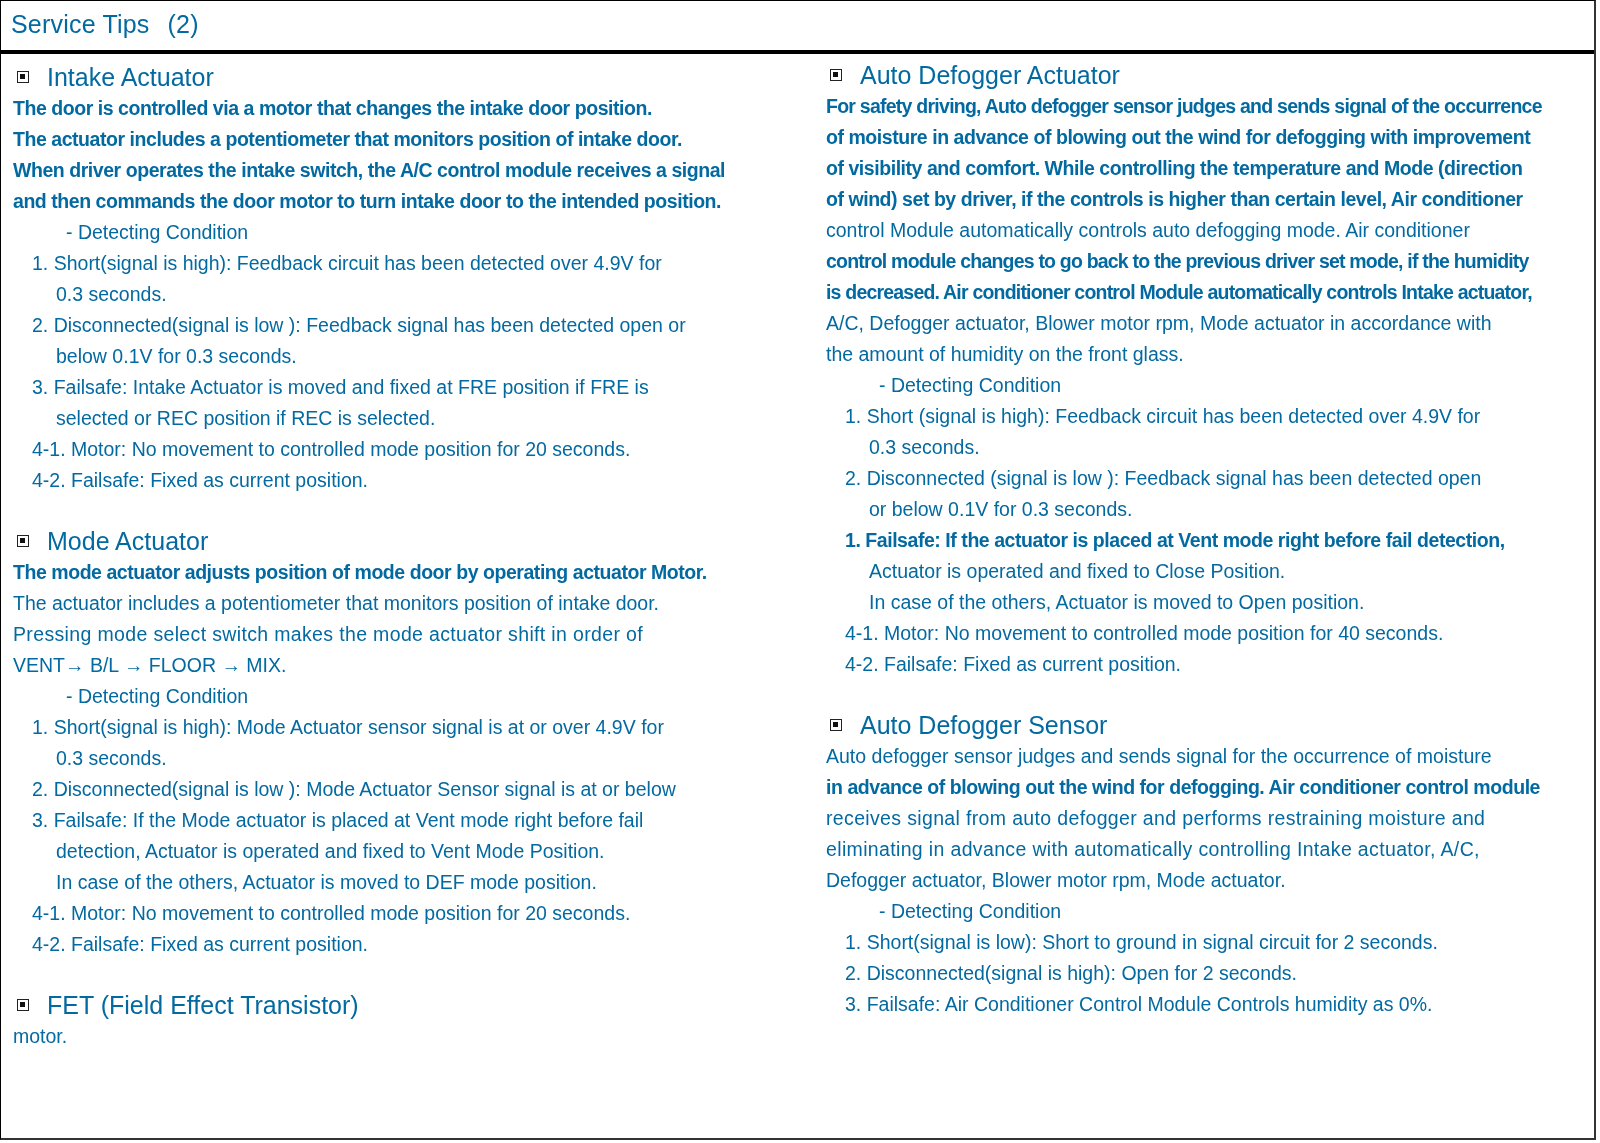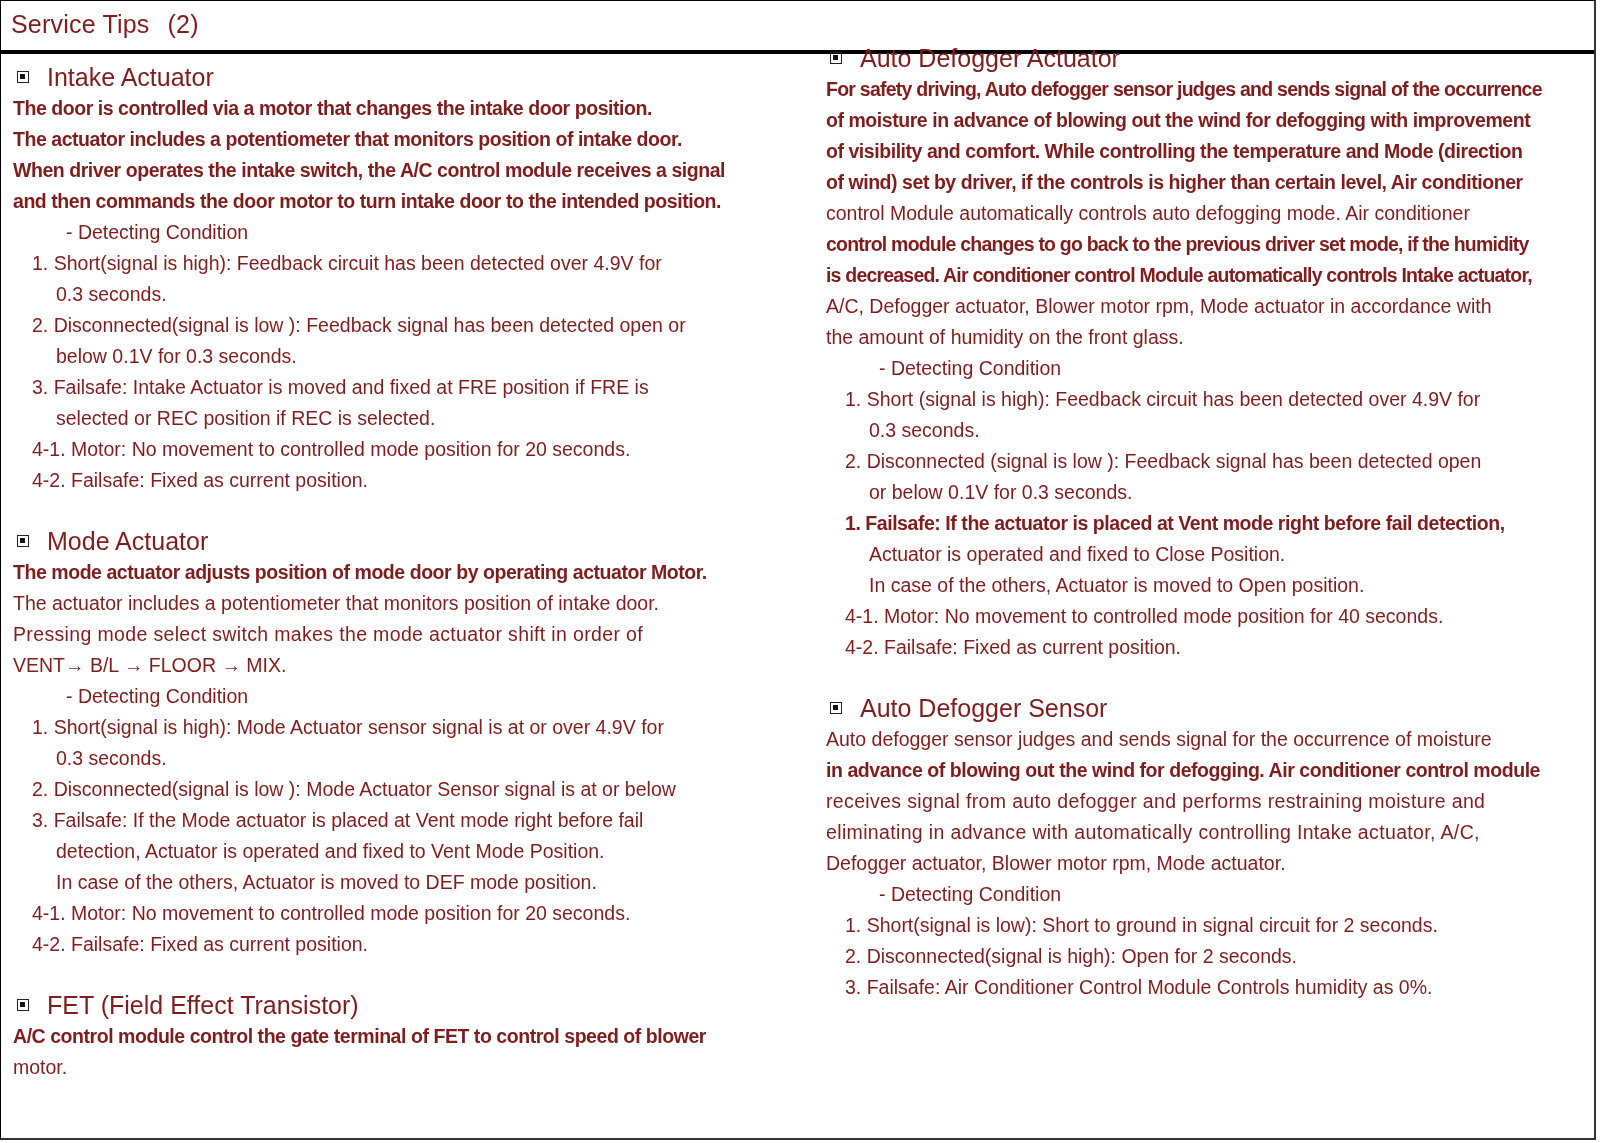--- a/index.html
+++ b/index.html
@@ -1,31 +1,31 @@
 <!DOCTYPE html>
 <html><head>
   <meta charset="utf-8">
   <style>
     html, body { margin: 0; padding: 0; background: #ffffff; }
     body { width: 1600px; height: 1143px; position: relative; overflow: hidden; }
     .page {
       position: absolute; left: 0; top: 0; width: 1596px; height: 1140px;
       border: 1px solid #000; border-right: 2px solid #333; border-bottom: 2px solid #333;
       box-sizing: border-box;
-      font-family: "Liberation Sans", sans-serif; color: #7f1d1d;
+      font-family: "Liberation Sans", sans-serif; color: #0369a1;
     }
     .header {
       position: absolute; left: 0; top: 0; right: 0; height: 49px;
       border-bottom: 4px solid #000;
     }
     .header-title { position: absolute; left: 10px; top: 9px; font-size: 25px; letter-spacing: 0.2px; }
     .header-title .num { margin-left: 18px; }
     .col { position: absolute; top: 60px; }
     .col.left { left: 12px; width: 770px; }
-    .col.right { left: 825px; width: 762px; top: 41px; }
+    .col.right { left: 825px; width: 762px; top: 58px; }
     .section-title { font-size: 25px; height: 32px; line-height: 32px; display: flex; align-items: center; text-align: center; }
     .sq-icon {
       display: inline-block; width: 12px; height: 12px; border: 1.5px solid #222;
       position: relative; margin-left: 4px; margin-right: 18px; box-sizing: border-box;
     }
     .sq-icon::after { content: ""; position: absolute; left: 2px; top: 2px; width: 5px; height: 5px; background: #111; }
     .line { font-size: 19.5px; height: 31px; line-height: 31px; white-space: nowrap; }
     .line.cond { padding-left: 5px; margin-left: 48px; }
     .line.item { padding-left: 19px; }
     .line.cont { padding-left: 43px; }
@@ -85,21 +85,20 @@
       <div class="line item">4-1. Motor: No movement to controlled mode position for 20 seconds.</div>
       <div class="line item">4-2. Failsafe: Fixed as current position.</div>
     </div>
     <div class="gap"></div>
 
     <div>
       <div class="section-title">
         <span class="sq-icon"></span>
         <span>FET (Field Effect Transistor)</span>
       </div>
-      <div class="line narrow">A/C control module control the gate terminal of FET to control speed of blower</div>
       <div class="line">motor.</div>
     </div>
   </div>
 
   <div class="col right">
 
     <div>
       <div class="section-title">
         <span class="sq-icon"></span>
         <span>Auto Defogger Actuator</span>

